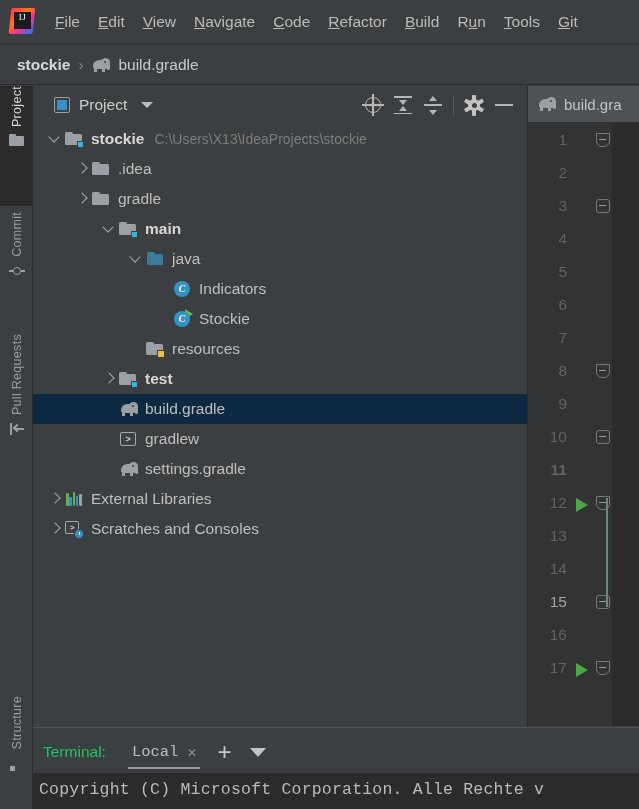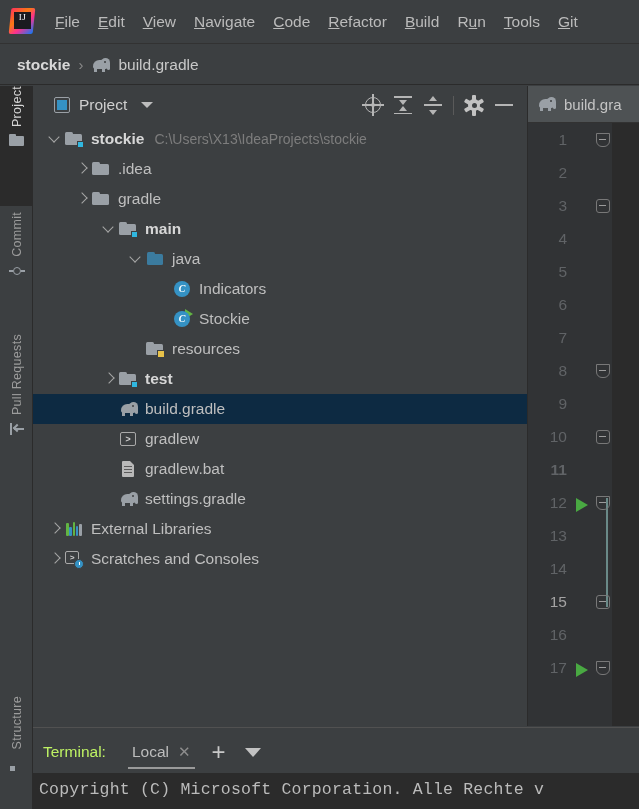--- a/index.html
+++ b/index.html
@@ -261,23 +261,23 @@
   .editor-area-bg { position:absolute; left:84px; top:37px; width:27px; height:603px; background:#2b2b2b; }
 
   
   .term-split { position:absolute; left:33px; top:726px; width:606px; height:5px; background:#3c3f41; }
   .term-split::before { content:""; position:absolute; left:0; top:1px; width:606px; height:1px; background:#515151; }
   .terminal {
     position:absolute; left:33px; top:731px; width:606px; height:78px; background:#3c3f41;
   }
   .term-head { position:absolute; left:0; top:0; width:606px; height:42px;
     display:flex; align-items:center; padding-left:10px; }
-  .term-title { color:#bef264; font-size:15.5px; }
+  .term-title { color:#22c55e; font-size:15.5px; }
   .term-tab { position:relative; margin-left:22px; display:flex; align-items:center;
-    height:42px; padding:0 4px; cursor:default; }
+    height:42px; padding:0 4px; cursor:default;font-family:Liberation Mono, monospace; }
   .term-tab .tt-label { color:#bdbdbd; font-size:15.5px; }
   .term-tab .tt-close { color:#8d8d8d; font-size:15px; margin-left:9px; }
   .term-tab .tt-underline { position:absolute; left:0; bottom:4px; width:100%; height:2.5px;
     background:#9a9a9a; }
   .term-plus { margin-left:17px; color:#c8c8c8; font-size:24px; line-height:1; cursor:default; }
   .term-chev { margin-left:19px; width:0;height:0;
     border-left:8px solid transparent;border-right:8px solid transparent;
     border-top:9px solid #c2c2c2; cursor:default; }
   .term-body { position:absolute; left:0; top:42px; width:606px; height:36px;
     background:#2b2b2b; padding:7px 0 0 6px; overflow:hidden; }
@@ -489,31 +489,20 @@
         <div class="row" style="padding-left: 68px;">
           <span class="chev none"></span>
           <span class="ticon">
             <i class="scr">&gt;</i>
           </span>
           <span class="rlabel">gradlew</span>
         </div>
         <div class="row" style="padding-left: 68px;">
           <span class="chev none"></span>
           <span class="ticon">
-            <i class="bat">
-              <i class="ln" style="top:5px"></i>
-              <i class="ln" style="top:8px"></i>
-              <i class="ln" style="top:11px"></i>
-            </i>
-          </span>
-          <span class="rlabel">gradlew.bat</span>
-        </div>
-        <div class="row" style="padding-left: 68px;">
-          <span class="chev none"></span>
-          <span class="ticon">
             <span class="eleph" style="position:absolute;left:0;top:2px;">
               <span class="body"></span>
               <span class="head"></span>
               <span class="trunk"></span>
               <span class="l1"></span>
               <span class="l2"></span>
               <span class="eye"></span>
             </span>
           </span>
           <span class="rlabel">settings.gradle</span>

